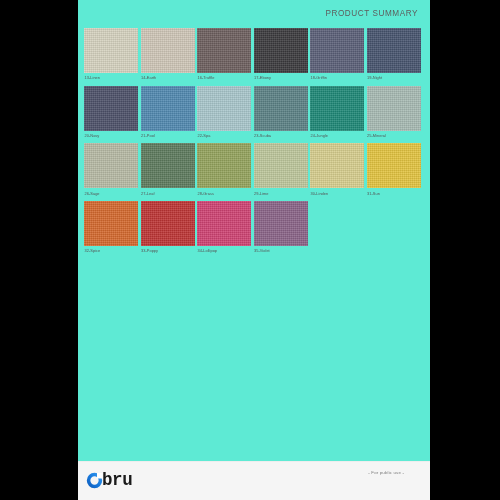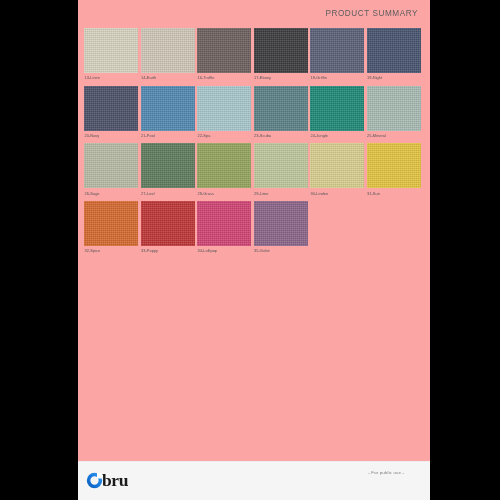--- a/index.html
+++ b/index.html
@@ -19,21 +19,21 @@
     background: #000000;
   }
 
   
   #page {
     position: absolute;
     left: 78px;
     top: 0px;
     width: 352px;
     height: 500px;
-    background: #fca5a5;
+    background: #5eead4;
     overflow: hidden;
   }
 
   
   .page-header {
     position: absolute;
     left: 0;
     top: 0;
     width: 352px;
     height: 26px;
@@ -130,21 +130,21 @@
     margin-right: 0px;
     display: block;
   }
   .logo-wordmark {
     font-size: 17.5px;
     font-weight: 600;
     color: #1b1b1b;
     letter-spacing: -0.4px;
     line-height: 17px;
     margin-left: -1px;
-    font-family: Liberation Serif, serif;
+    font-family: Liberation Mono, monospace;
   }
   .footer-note {
     position: absolute;
     right: 26px;
     top: 8px;
     font-size: 4.4px;
     color: #7c7c7c;
     letter-spacing: 0.15px;
     white-space: nowrap;
     font-family: "Liberation Sans", sans-serif;

